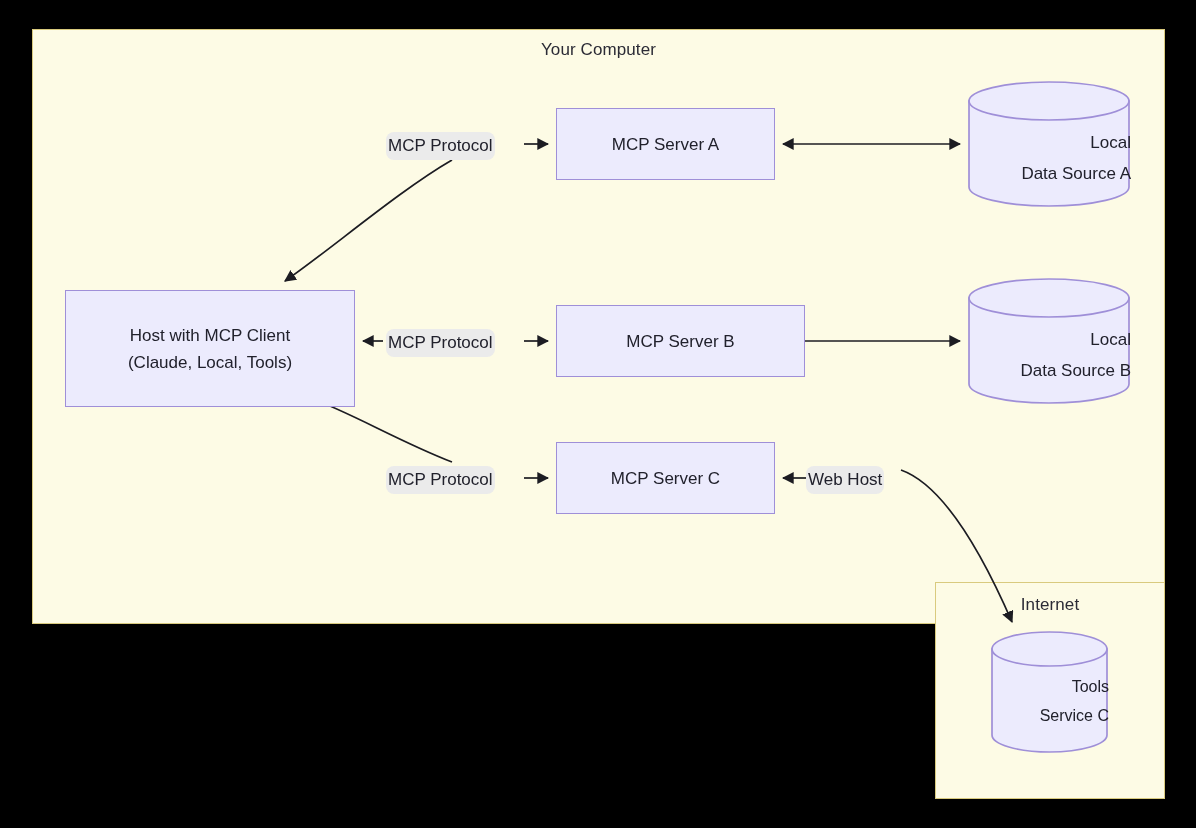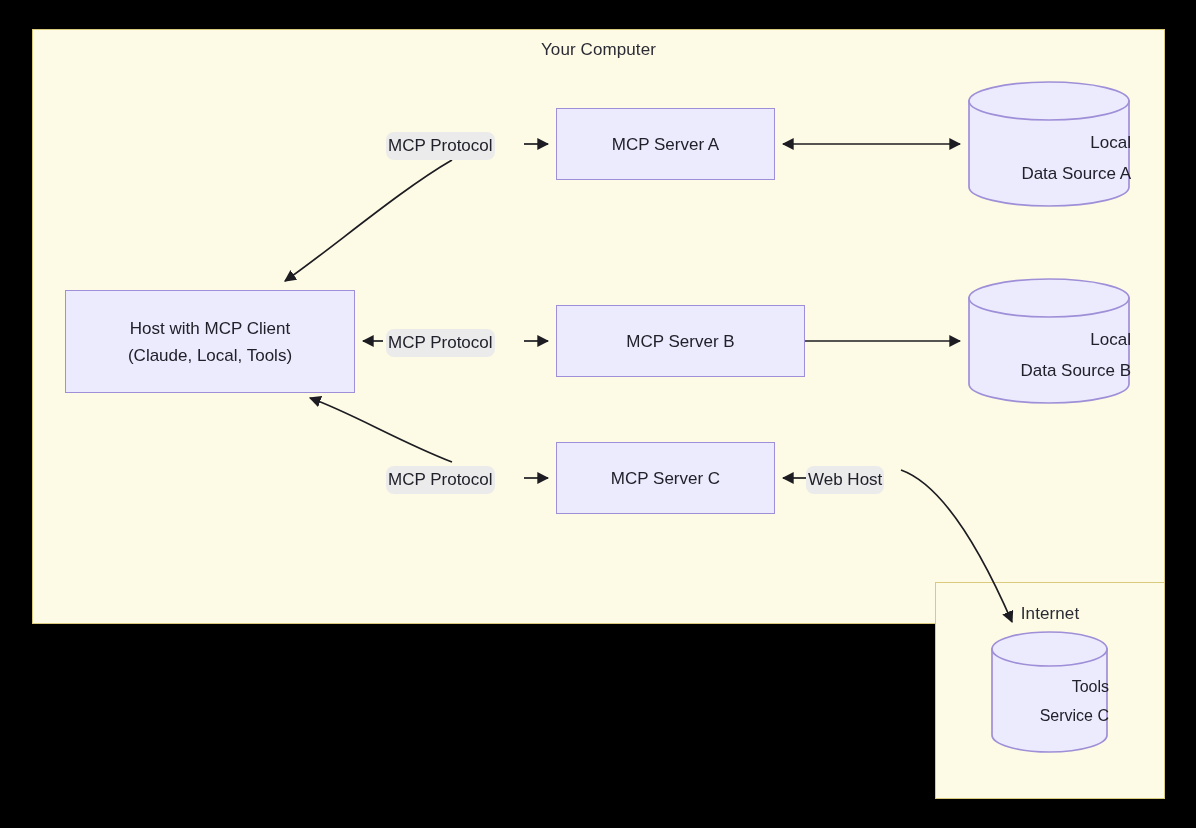--- a/index.html
+++ b/index.html
@@ -39,39 +39,39 @@
   .container-title {
     position: absolute;
     width: 100%;
     text-align: center;
     font-size: 17px;
     color: #2b2b35;
     letter-spacing: .1px;
     white-space: nowrap;
   }
   #computer-title { top: 10px; }
-  #internet-title { top: 21px; }
+  #internet-title { top: 12px; }
 
   
   .node-box {
     position: absolute;
     background: #ecebfd;
     border: 1.6px solid #9f8fd8;
     box-sizing: border-box;
     display: flex;
     flex-direction: column;
     align-items: center;
     justify-content: center;
     color: #21212c;
     font-size: 17px;
     line-height: 27px;
     text-align: center;
     white-space: nowrap;
   }
-  #host-box   { left: 65px;  top: 290px; width: 290px; height: 103px; }
+  #host-box   { left: 65px;  top: 290px; width: 290px; height: 117px; }
   #server-a   { left: 556px; top: 108px; width: 219px; height: 72px; }
   #server-b   { left: 556px; top: 305px; width: 249px; height: 72px; }
   #server-c   { left: 556px; top: 442px; width: 219px; height: 72px; }
 
   
   .cylinder {
     position: absolute;
   }
   .cylinder svg { display: block; }
   .cyl-label {

